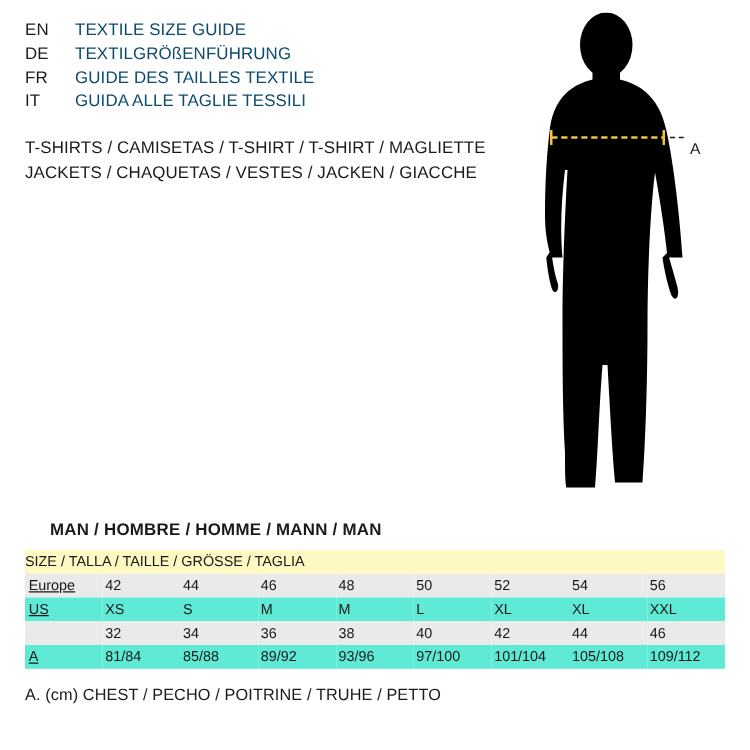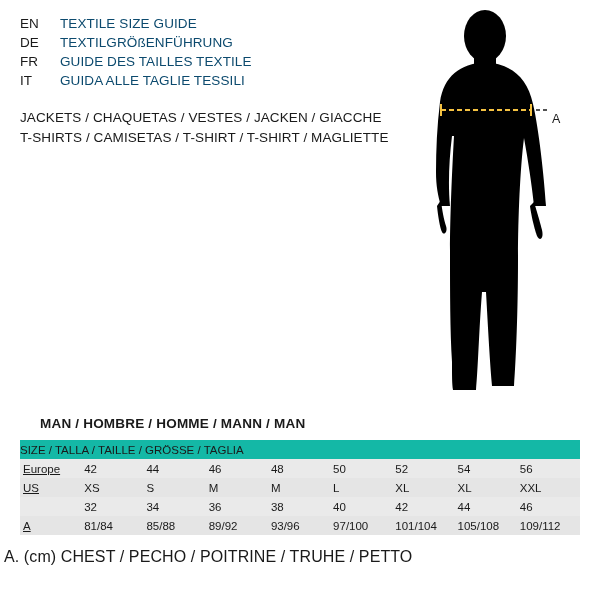--- a/index.html
+++ b/index.html
@@ -106,43 +106,43 @@
     table-layout: fixed;
   }
   table.size-table td {
     padding: 0;
     height: 19px;
     vertical-align: middle;
     color: #1a1a1a;
     white-space: nowrap;
   }
   .row-head td {
-    background: #14b8a6;
+    background: #fef9c3;
     font-size: 11.5px;
     padding-left: 3px;
   }
   .row-light td { background: #eaeaea; }
-  .row-dark td { background: #e5e5e5; }
+  .row-dark td { background: #5eead4; }
   .c-label {
     width: 88px;
     padding-left: 3px !important;
     text-decoration: underline;
   }
   .c-val {
     width: 67px;
     text-align: left;
     padding-left: 2px !important;
     margin-top: 36px;
   }
 
   .footnote {
     position: absolute;
-    left: 4px;
+    left: 20px;
     top: 548px;
-    font-size: 16px;
+    font-size: 13px;
     letter-spacing: 0.1px;
     white-space: nowrap;
   }
 </style>
 </head>
 <body>
 
 <div class="page">
 
   <div class="lang-block">
@@ -158,22 +158,22 @@
       <span class="lang-code">FR</span>
       <span class="lang-text">GUIDE DES TAILLES TEXTILE</span>
     </div>
     <div class="lang-row">
       <span class="lang-code">IT</span>
       <span class="lang-text">GUIDA ALLE TAGLIE TESSILI</span>
     </div>
   </div>
 
   <div class="cat-block">
+    <div class="cat-line">T-SHIRTS / CAMISETAS / T-SHIRT / T-SHIRT / MAGLIETTE</div>
     <div class="cat-line">JACKETS / CHAQUETAS / VESTES / JACKEN / GIACCHE</div>
-    <div class="cat-line">T-SHIRTS / CAMISETAS / T-SHIRT / T-SHIRT / MAGLIETTE</div>
   </div>
 
   <div class="figure-wrap">
     <svg width="200" height="400" viewBox="0 0 200 400">
 
       <ellipse cx="85" cy="26" rx="21" ry="26" fill="#000000"></ellipse>
 
       <rect x="74" y="44" width="22" height="14" fill="#000000"></rect>
 
       <path d="M85 52

